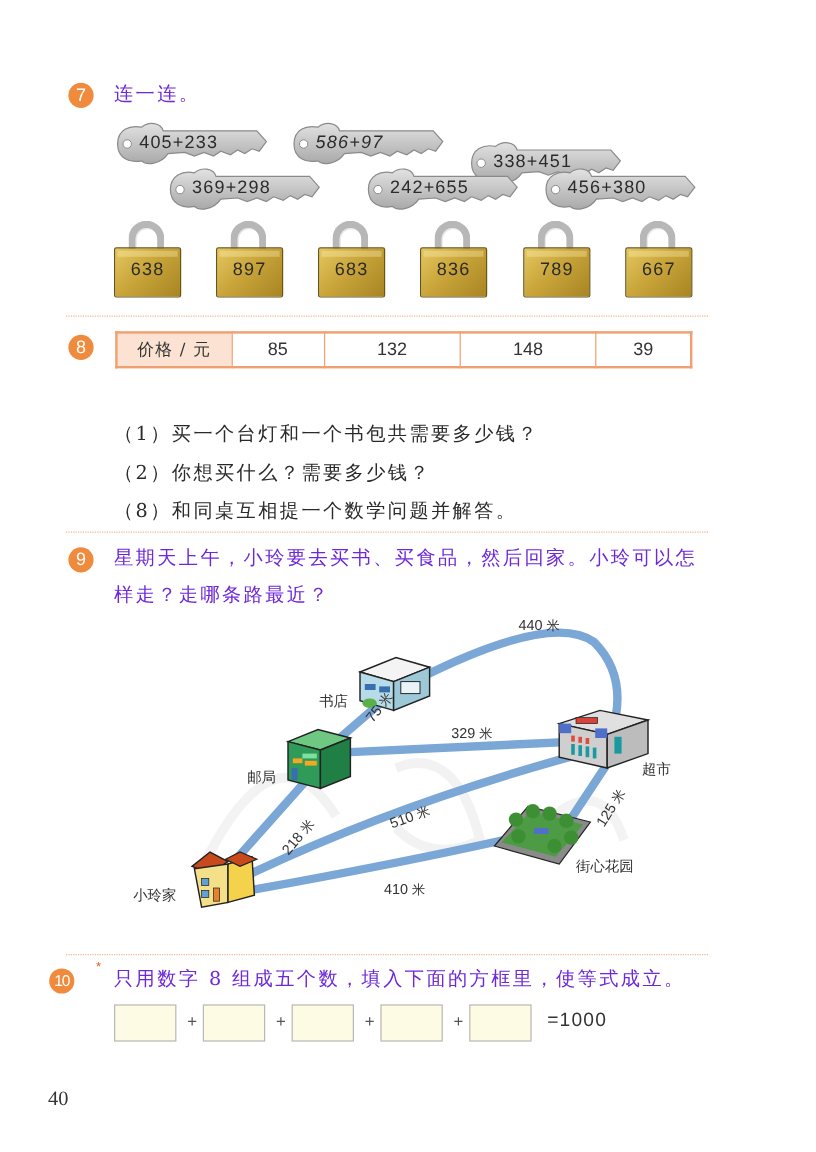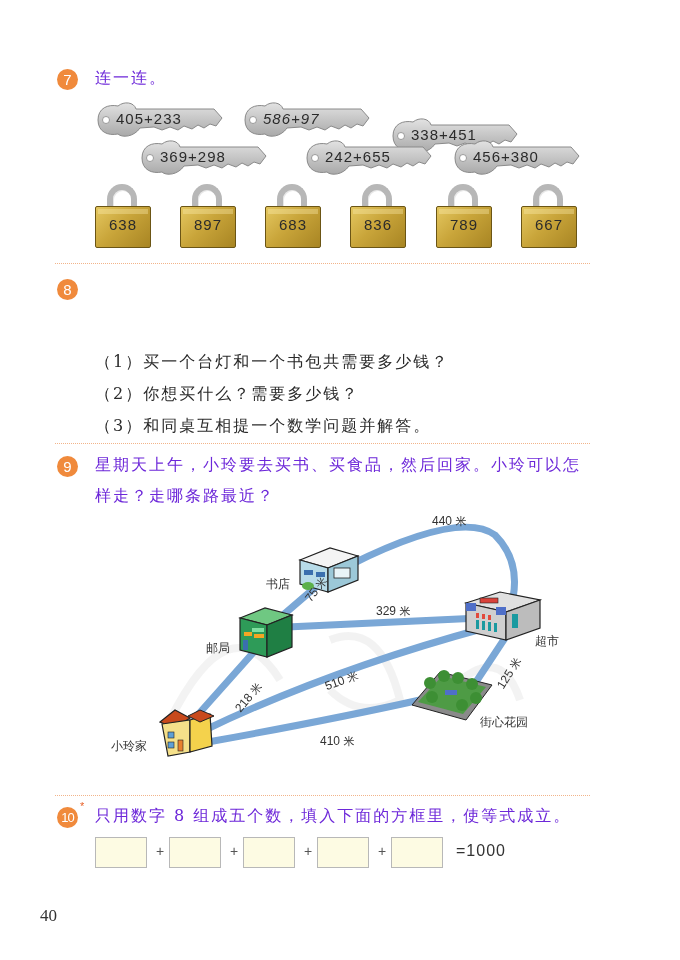--- a/index.html
+++ b/index.html
@@ -172,26 +172,33 @@
       <div class="body"></div>
       <div class="lt">667</div>
     </div>
   </div>
 
 <div class="dotline" style="top:263px;"></div>
 
 <div class="badge" style="left:57px; top:279px;">8</div>
 <table class="price">
   <tbody>
+  <tr>
+    <td class="head">价格 / 元</td>
+    <td class="num">85</td>
+    <td class="num">132</td>
+    <td class="num">148</td>
+    <td class="num">39</td>
+  </tr>
 </tbody>
   </table>
 
 <div class="sub" style="top:352px;">（1）买一个台灯和一个书包共需要多少钱？</div>
 <div class="sub" style="top:384px;">（2）你想买什么？需要多少钱？</div>
-<div class="sub" style="top:416px;">（3）和同桌互相提一个数学问题并解答。</div>
+<div class="sub" style="top:416px;">（8）和同桌互相提一个数学问题并解答。</div>
 
 <div class="dotline" style="top:443px;"></div>
 
 <div class="badge" style="left:57px; top:456px;">9</div>
 <div class="q-text" style="left:95px; top:455px;">星期天上午，小玲要去买书、买食品，然后回家。小玲可以怎</div>
 <div class="q-text" style="left:95px; top:486px;">样走？走哪条路最近？</div>
 
 <svg class="abs" style="left:0; top:0;" width="680" height="960">
 
   <g opacity="0.07" stroke="#555" fill="none" stroke-width="8">
@@ -292,21 +299,21 @@
 <div class="dist" style="left:432px; top:514px;"><span>440</span> <span class="u">米</span></div>
 <div class="dist" style="left:376px; top:604px;"><span>329</span> <span class="u">米</span></div>
 <div class="dist" style="left:302px; top:596px; transform:rotate(-52deg); transform-origin:left top;"><span>75</span> <span class="u">米</span></div>
 <div class="dist" style="left:232px; top:706px; transform:rotate(-50deg); transform-origin:left top;"><span>218</span> <span class="u">米</span></div>
 <div class="dist" style="left:323px; top:680px; transform:rotate(-20deg); transform-origin:left top;"><span>510</span> <span class="u">米</span></div>
 <div class="dist" style="left:494px; top:684px; transform:rotate(-58deg); transform-origin:left top;"><span>125</span> <span class="u">米</span></div>
 <div class="dist" style="left:320px; top:734px;"><span>410</span> <span class="u">米</span></div>
 
 <div class="dotline" style="top:795px;"></div>
 
-<div class="badge wide" style="left:57px; top:807px;">10</div>
+<div class="badge wide" style="left:41px; top:807px;">10</div>
 <div class="star" style="left:80px; top:800px;">*</div>
 <div class="q-text" style="left:95px; top:806px;">只用数字 8 组成五个数，填入下面的方框里，使等式成立。</div>
 
 <div class="ansbox" style="left:95px;"></div>
 <div class="plus" style="left:156px;">+</div>
 <div class="ansbox" style="left:169px;"></div>
 <div class="plus" style="left:230px;">+</div>
 <div class="ansbox" style="left:243px;"></div>
 <div class="plus" style="left:304px;">+</div>
 <div class="ansbox" style="left:317px;"></div>

